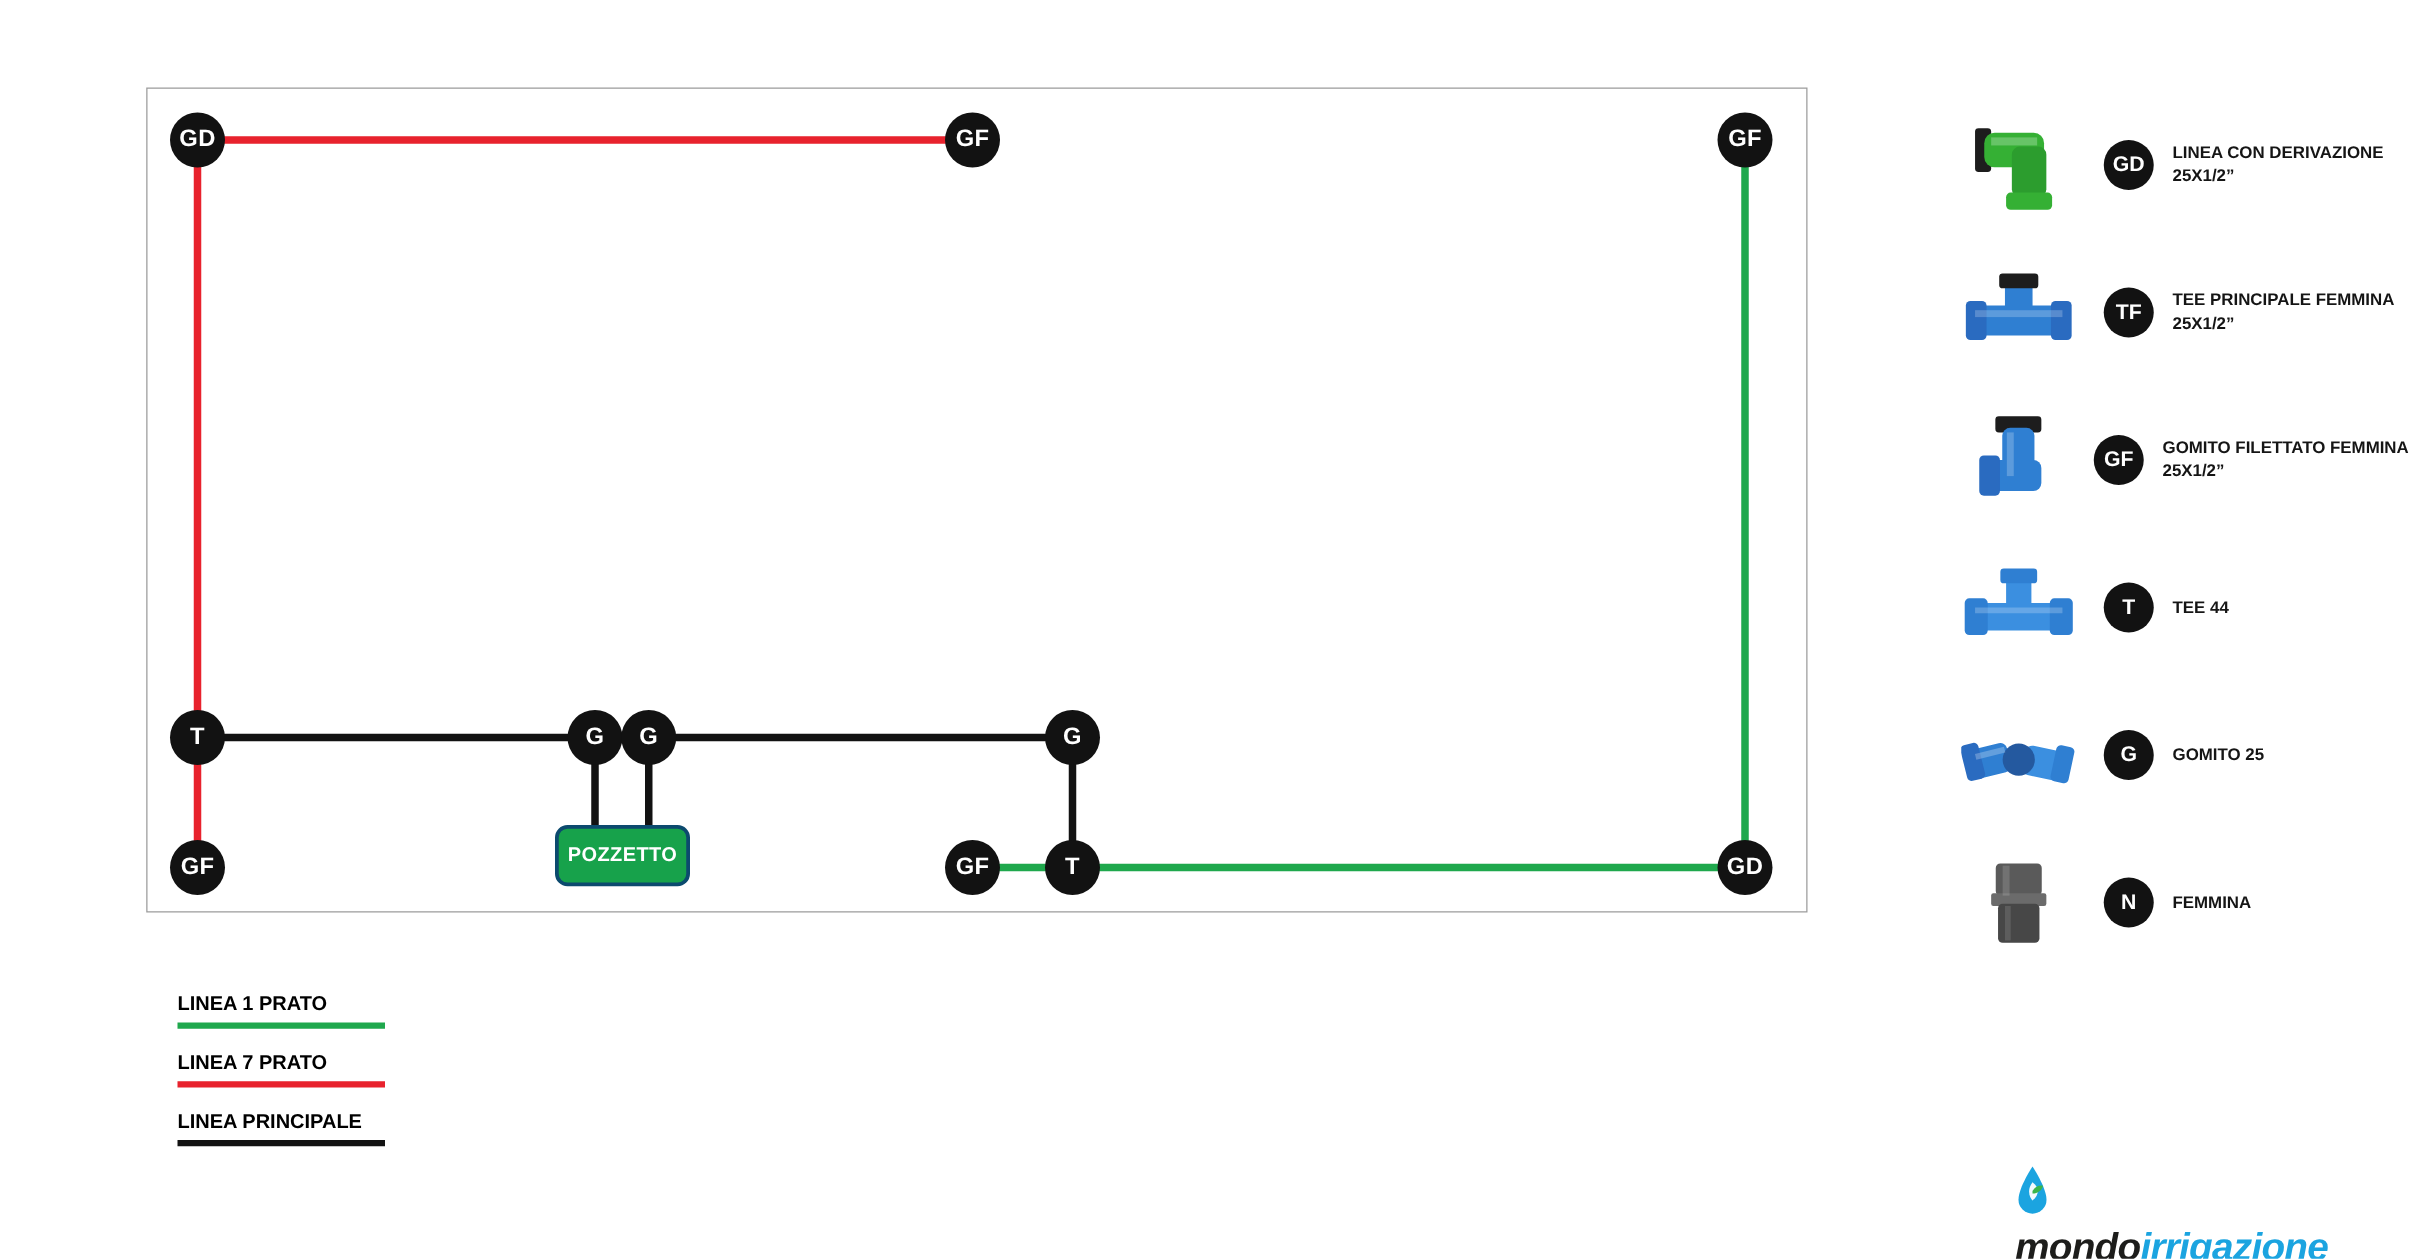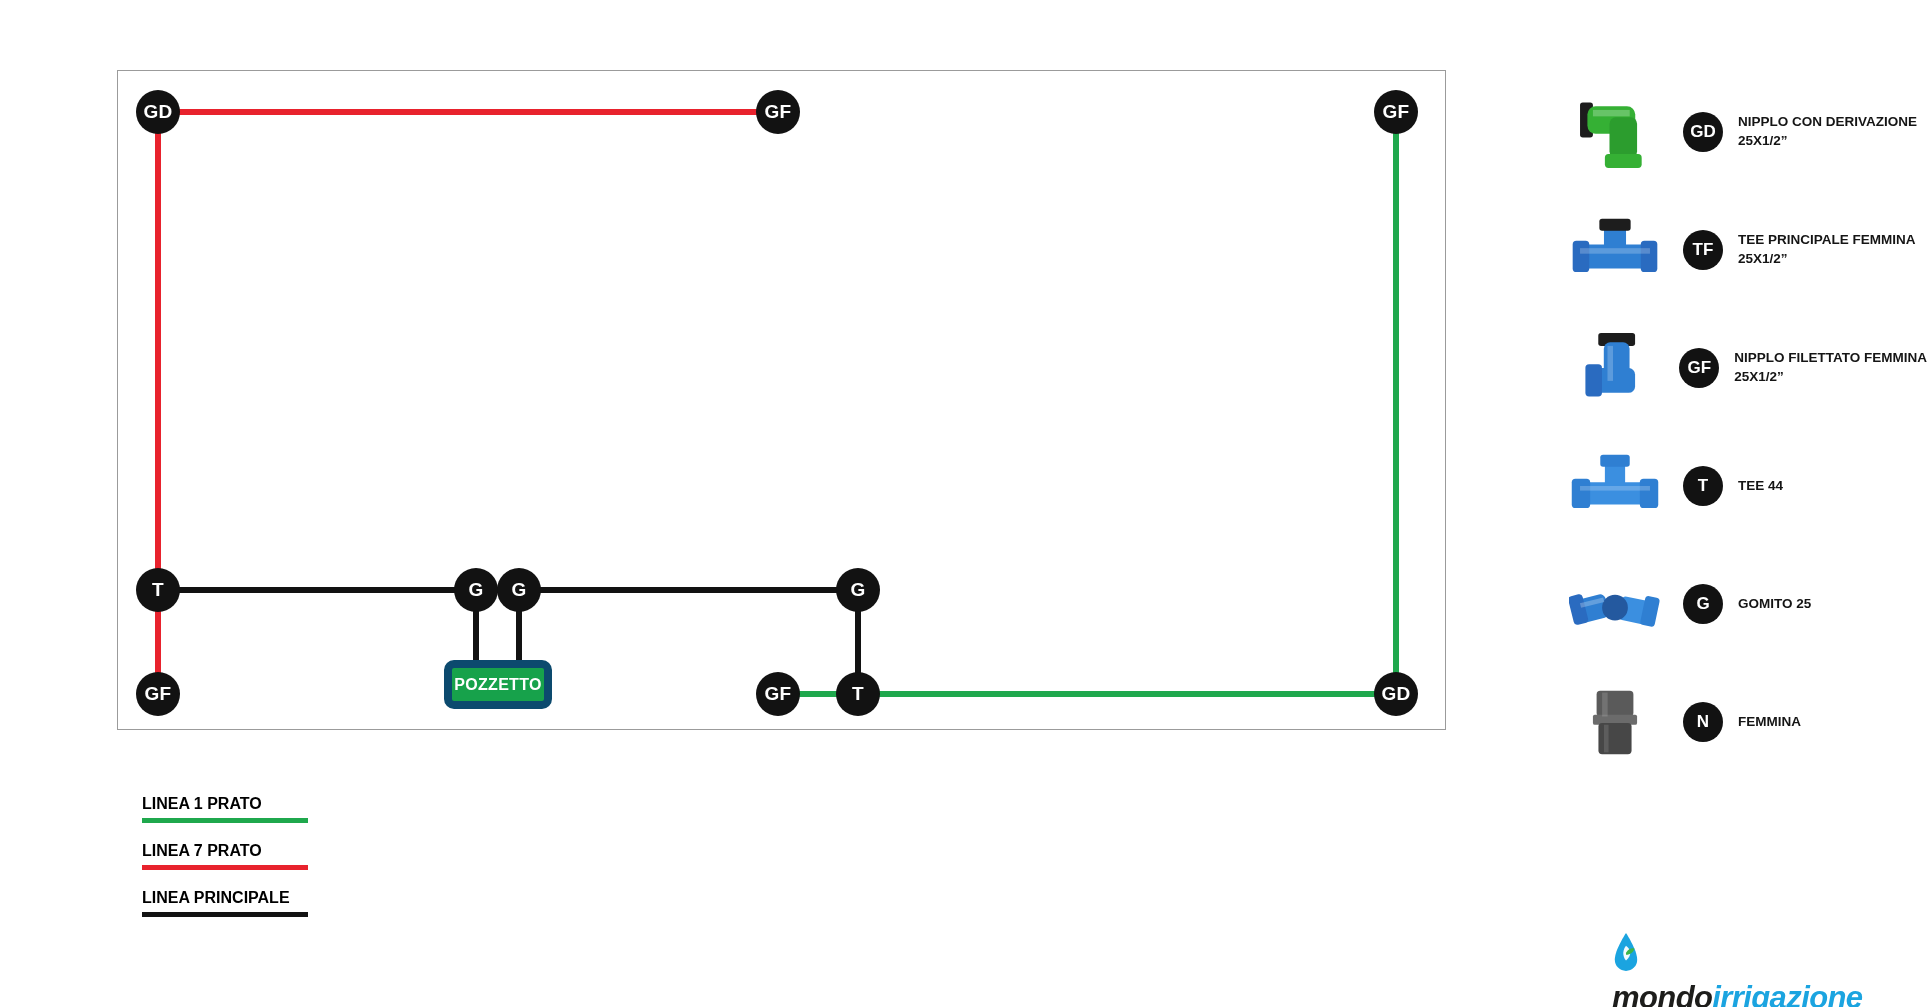--- a/index.html
+++ b/index.html
@@ -10,21 +10,21 @@
   }
   .canvas { position:absolute; inset:0; }
   .plot { position:absolute; border:1px solid #9b9b9b; background:#fff; }
   .pipe { position:absolute; }
   .node {
     position:absolute; width:44px; height:44px; border-radius:50%;
     background:#121212; color:#fff; font-weight:bold; font-size:19px;
     display:flex; align-items:center; justify-content:center; letter-spacing:0.3px;
   }
   .pozzetto {
-    position:absolute; border:8px solid #0c4a6e; border-radius:10px;
+    position:absolute; border:3px solid #0c4a6e; border-radius:10px;
     color:#fff; font-weight:bold; font-size:16px;
     display:flex; align-items:center; justify-content:center; letter-spacing:0.3px;
   }
   .legend { position:absolute; left:142px; top:795px; }
   .legend-item { margin-bottom:19px; }
   .legend-label { font-weight:bold; font-size:16px; color:#000000; }
   .legend-bar { width:166px; height:5px; margin-top:5px; }
 
   .parts { position:absolute; left:1565px; top:73px; width:362px; }
   .part-item { height:118px; display:flex; align-items:center; }
@@ -92,21 +92,21 @@
       <svg viewBox="0 0 100 100">
         <rect x="12" y="18" width="14" height="38" rx="3" fill="#1d1d1d"></rect>
         <rect x="20" y="22" width="52" height="30" rx="9" fill="#35b034"></rect>
         <rect x="44" y="34" width="30" height="44" rx="7" fill="#2c9d2e"></rect>
         <rect x="39" y="74" width="40" height="15" rx="4" fill="#35b034"></rect>
         <rect x="26" y="26" width="40" height="7" fill="#ffffff" opacity="0.25"></rect>
       </svg>
     </div>
     <div class="part-badge">GD</div>
     <div class="part-label">
-      <div>NIPPLO CON DERIVAZIONE</div>
+      <div>LINEA CON DERIVAZIONE</div>
       <div>25X1/2”</div>
     </div>
   </div>
 
   <div class="part-item">
     <div class="part-icon">
       <svg viewBox="0 0 100 100">
         <rect x="8" y="44" width="84" height="26" rx="7" fill="#2f7fd2"></rect>
         <rect x="4" y="40" width="18" height="34" rx="4" fill="#2a6bc0"></rect>
         <rect x="78" y="40" width="18" height="34" rx="4" fill="#2a6bc0"></rect>
@@ -127,21 +127,21 @@
       <svg viewBox="0 0 100 100">
         <rect x="34" y="12" width="40" height="14" rx="3" fill="#1d1d1d"></rect>
         <rect x="40" y="22" width="28" height="44" rx="7" fill="#2f7fd2"></rect>
         <rect x="30" y="50" width="44" height="27" rx="7" fill="#2f7fd2"></rect>
         <rect x="20" y="46" width="18" height="35" rx="4" fill="#2a6bc0"></rect>
         <rect x="44" y="26" width="6" height="38" fill="#ffffff" opacity="0.22"></rect>
       </svg>
     </div>
     <div class="part-badge">GF</div>
     <div class="part-label">
-      <div>NIPPLO FILETTATO FEMMINA</div>
+      <div>GOMITO FILETTATO FEMMINA</div>
       <div>25X1/2”</div>
     </div>
   </div>
 
   <div class="part-item">
     <div class="part-icon">
       <svg viewBox="0 0 100 100">
         <rect x="8" y="46" width="84" height="24" rx="7" fill="#3b8fe0"></rect>
         <rect x="3" y="42" width="20" height="32" rx="4" fill="#2f7fd2"></rect>
         <rect x="77" y="42" width="20" height="32" rx="4" fill="#2f7fd2"></rect>

